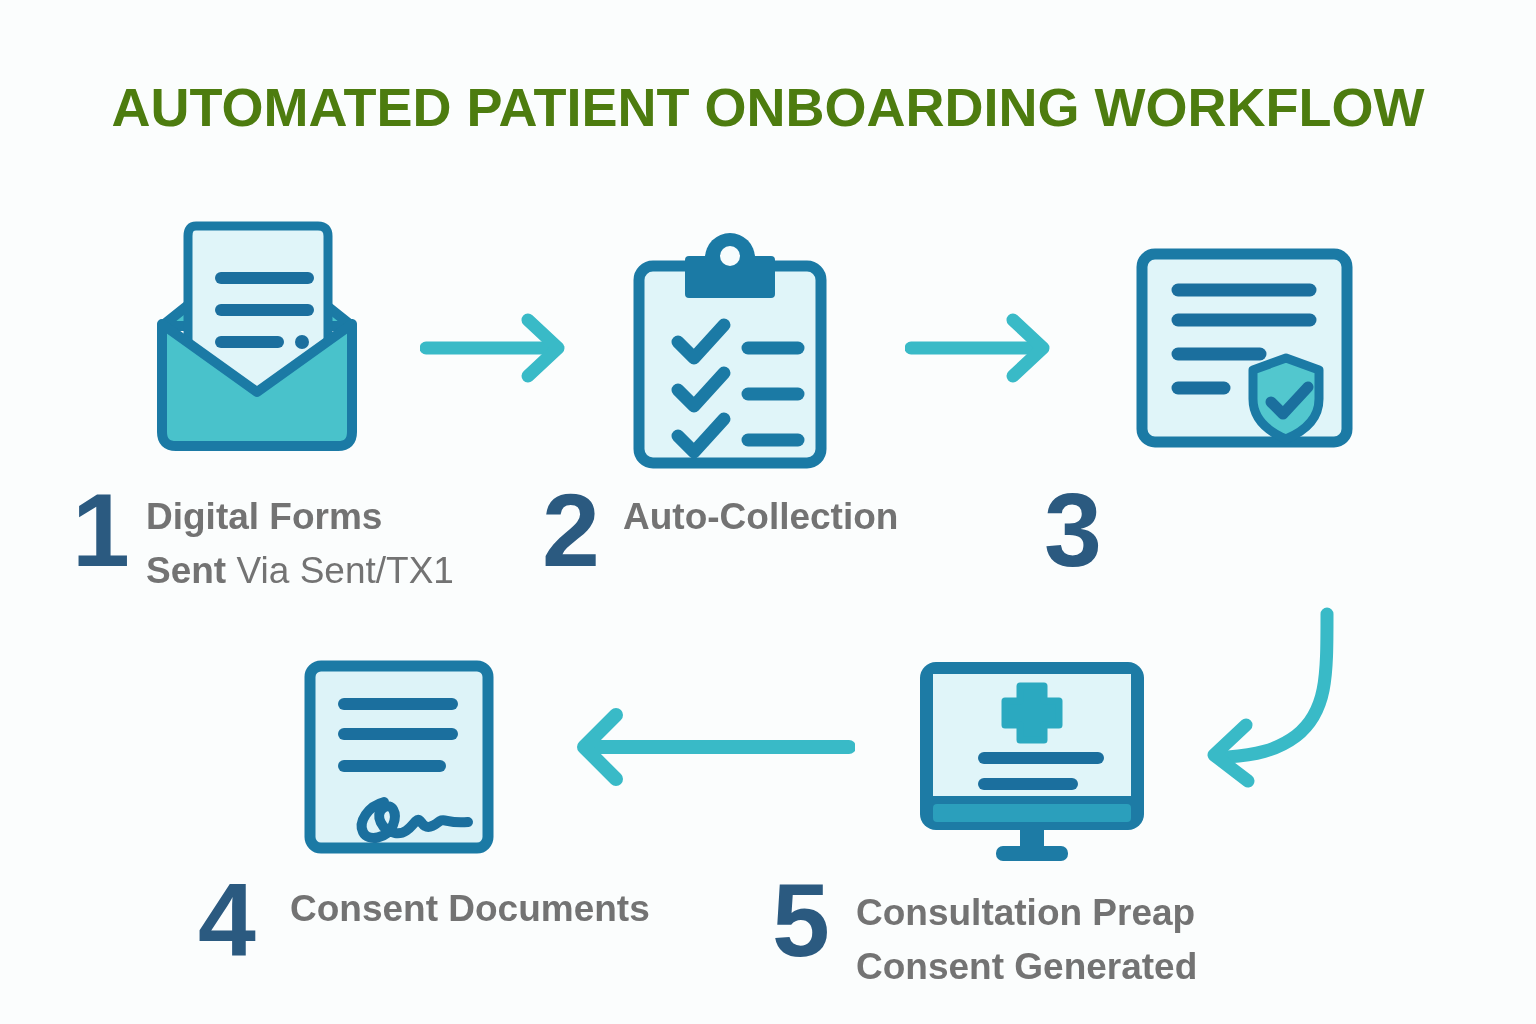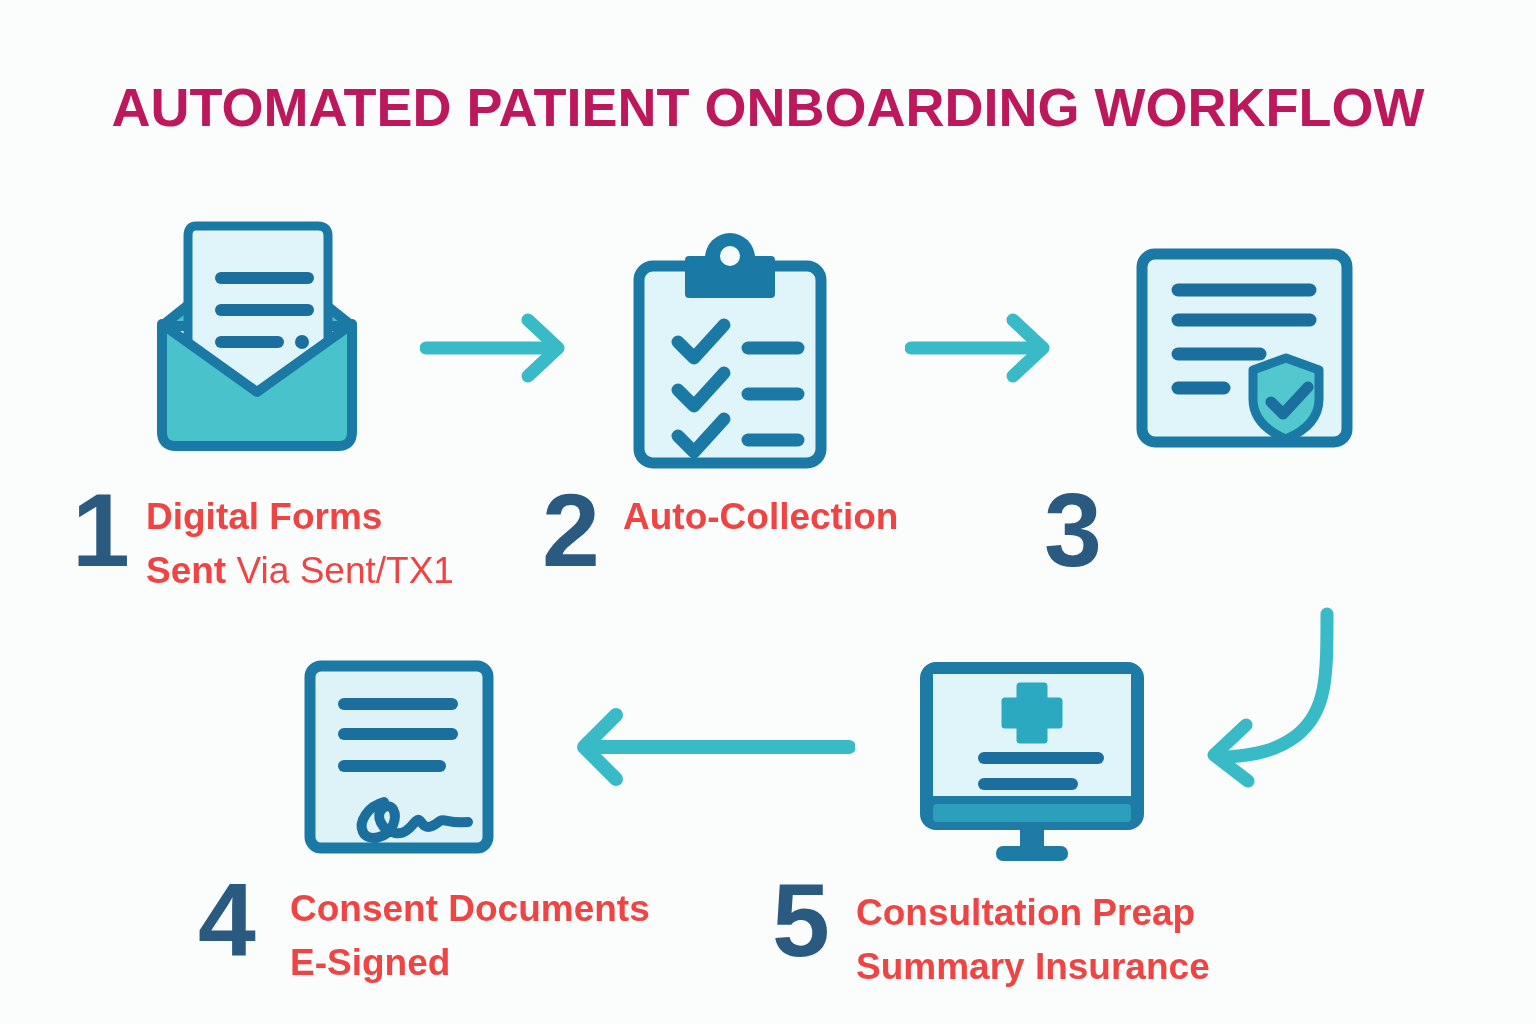--- a/index.html
+++ b/index.html
@@ -8,34 +8,34 @@
     position:relative;
     width:1536px; height:1024px;
     background:#fbfdfd;
     font-family:"Liberation Sans", sans-serif;
     overflow:hidden;
   }
   .title {
     position:absolute; top:76px; left:0; width:100%;
     text-align:center;
     font-size:54px; font-weight:800; letter-spacing:0px;
-    color:#be185d;
+    color:#4d7c0f;
   }
   .icon { position:absolute; }
   .icon svg { display:block; width:100%; height:100%; }
   .arrow { position:absolute; }
   .num {
     position:absolute;
     font-size:104px; line-height:108px; font-weight:700;
     color:#2b5a80;
   }
   .cap {
     position:absolute;
     font-size:37px; line-height:54px; font-weight:700;
-    color:#ef4444;
+    color:#737373;
     white-space:nowrap;
   }
   .cap .reg { font-weight:400; }
   .cap .emph { margin-right:0.28em;margin-top:26px; }
   
   .i-envelope  { left:148px;  top:218px; width:218px; height:236px; }
   .a-right1    { left:420px;  top:310px; width:152px; height:76px;  }
   .i-clipboard { left:628px;  top:224px; width:204px; height:250px; }
   .a-right2    { left:905px;  top:310px; width:152px; height:76px;  }
   .i-insurance { left:1134px; top:246px; width:222px; height:210px; }
@@ -162,20 +162,19 @@
     <rect x="84" y="192" width="72" height="15" rx="7" fill="#1d7ba5"></rect>
     <path d="M108 32 h24 v15 h15 v24 h-15 v15 h-24 v-15 h-15 v-24 h15 z" fill="#2ba9c0" stroke="#2ba9c0" stroke-width="7" stroke-linejoin="round"></path>
     <path d="M72 104 H186" stroke="#1b6f9e" stroke-width="12" stroke-linecap="round"></path>
     <path d="M72 130 H160" stroke="#1b6f9e" stroke-width="12" stroke-linecap="round"></path>
   </svg>
 </div>
 
 <div class="num n4">4</div>
 <div class="cap t4">
   <div>Consent Documents</div>
-  <div>E-Signed</div>
 </div>
 
 <div class="num n5">5</div>
 <div class="cap t5">
   <div>Consultation Preap</div>
-  <div>Summary Insurance</div>
+  <div>Consent Generated</div>
 </div>
 
 </body></html>

